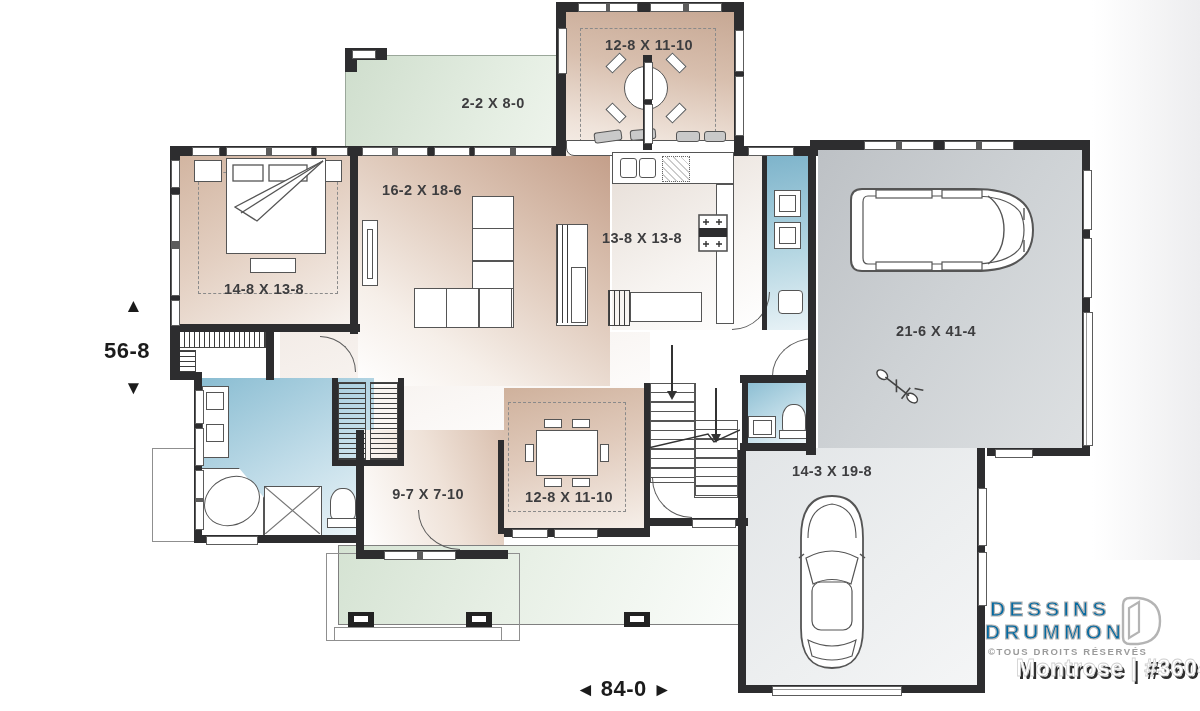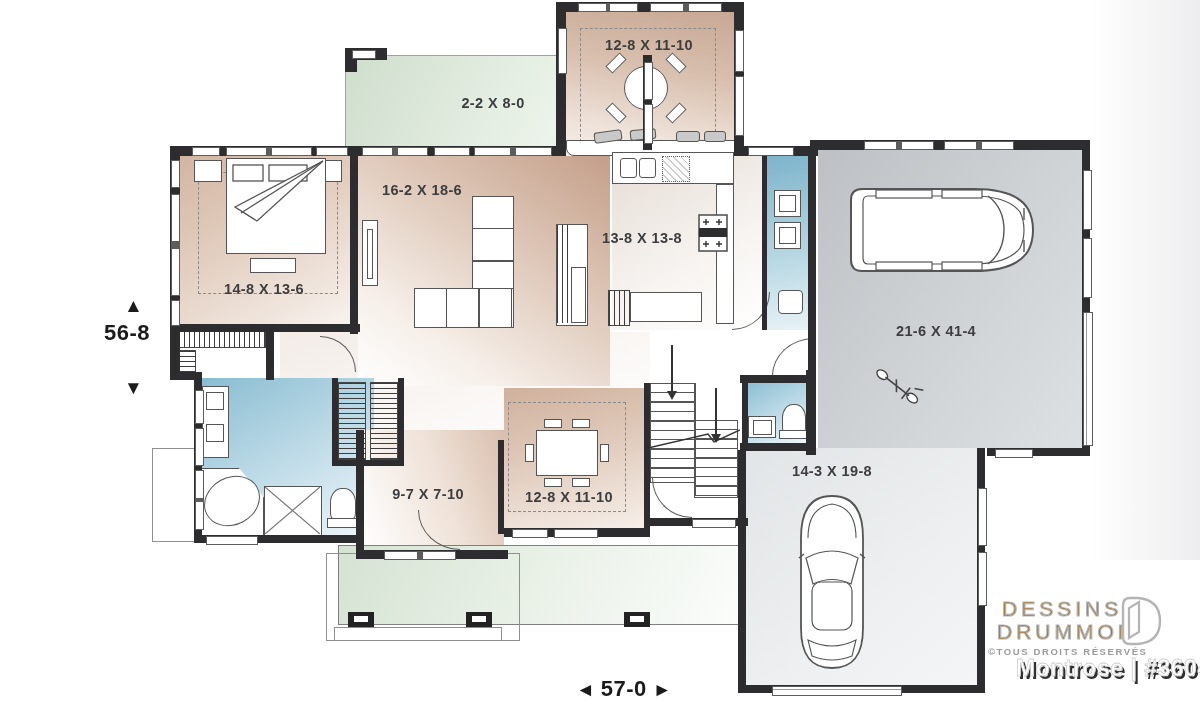--- a/index.html
+++ b/index.html
@@ -43,22 +43,22 @@
   .arc.br{border-left:none;border-top:none;border-bottom-right-radius:100%;}
   .col{position:absolute;background:#222;}
   .arrow-line{position:absolute;width:2px;background:#333;}
   .arrow-head{position:absolute;width:0;height:0;border-left:5px solid transparent;border-right:5px solid transparent;border-top:9px solid #333;}
   
   .lbl{position:absolute;transform:translate(-50%,-50%);font-size:14.5px;font-weight:bold;
        color:#3d3d3f;letter-spacing:.4px;white-space:nowrap;}
   .dim{position:absolute;font-size:22px;font-weight:800;color:#1b1b1b;white-space:nowrap;letter-spacing:.5px;}
   .tri{font-size:19px;color:#1b1b1b;line-height:1;}
   
-  .brandline{position:absolute;color:#a16207;-webkit-text-stroke:1.2px #b4b4b4;font-weight:400;
-             letter-spacing:4px;font-size:21px;text-align:right;white-space:nowrap;margin-left:12px;}
+  .brandline{position:absolute;color:#0369a1;-webkit-text-stroke:1.2px #b4b4b4;font-weight:700;
+             letter-spacing:4px;font-size:21px;text-align:right;white-space:nowrap;}
   .rights{position:absolute;color:#9b9b9b;font-size:9.5px;font-weight:bold;letter-spacing:1.6px;white-space:nowrap;}
   .model{position:absolute;color:#fff;font-size:23px;font-weight:bold;white-space:nowrap;
          -webkit-text-stroke:.8px #cfcfcf;text-shadow:2.5px 2.5px 0 #2f2f2f;letter-spacing:.5px;}
   .chair{position:absolute;background:#fff;border:1.4px solid #555;box-sizing:border-box;}
   .stool{position:absolute;background:#c9c9c9;border:1px solid #555;border-radius:3px;}
 </style>
 </head>
 <body>
 
 <div id="canvas">
@@ -215,32 +215,32 @@
   <div class="arc tr" style="left:320px;top:336px;width:36px;height:36px;"></div>
   <div class="arc bl" style="left:418px;top:510px;width:42px;height:40px;"></div>
   <div class="arc tl" style="left:772px;top:338px;width:42px;height:38px;"></div>
   <div class="arc br" style="left:732px;top:292px;width:38px;height:38px;"></div>
   <div class="arc bl" style="left:652px;top:478px;width:40px;height:40px;"></div>
 
   <div class="lbl" style="left:493px;top:103px;">2-2 X 8-0</div>
   <div class="lbl" style="left:649px;top:45px;">12-8 X 11-10</div>
   <div class="lbl" style="left:422px;top:190px;">16-2 X 18-6</div>
   <div class="lbl" style="left:642px;top:238px;">13-8 X 13-8</div>
-  <div class="lbl" style="left:264px;top:289px;">14-8 X 13-6</div>
+  <div class="lbl" style="left:264px;top:289px;">14-8 X 13-8</div>
   <div class="lbl" style="left:936px;top:331px;">21-6 X 41-4</div>
   <div class="lbl" style="left:832px;top:471px;">14-3 X 19-8</div>
   <div class="lbl" style="left:428px;top:494px;">9-7 X 7-10</div>
   <div class="lbl" style="left:569px;top:497px;">12-8 X 11-10</div>
 
-  <div class="dim" style="left:104px;top:320px;text-align:right;">56-8</div>
+  <div class="dim" style="left:104px;top:338px;text-align:right;">56-8</div>
   <div class="tri abs" style="left:124px;top:296px;">▲</div>
   <div class="tri abs" style="left:124px;top:378px;">▼</div>
   <div class="abs" style="left:576px;top:676px;display:flex;align-items:center;gap:6px;">
     <span class="tri">◄</span>
-    <span class="dim" style="position:static;">57-0</span>
+    <span class="dim" style="position:static;">84-0</span>
     <span class="tri">►</span>
   </div>
 
   <div class="brandline" style="left:990px;top:597px;width:120px;">DESSINS</div>
   <div class="brandline" style="left:985px;top:620px;width:125px;">DRUMMOND</div>
   <svg class="abs" style="left:1118px;top:594px;" width="44" height="54" viewBox="0 0 44 54">
     <path d="M12,50 q-7,0 -7,-7 v-32 q0,-7 7,-7 h8 q22,2 22,23 t-22,23 z" fill="#fff" stroke="#b4b4b4" stroke-width="2.4"></path>
     <path d="M11,44 v-30 l10,-6 v30 z" fill="#fff" stroke="#b4b4b4" stroke-width="2.2"></path>
   </svg>
   <div class="rights" style="left:988px;top:646px;">©TOUS DROITS RÉSERVÉS</div>

